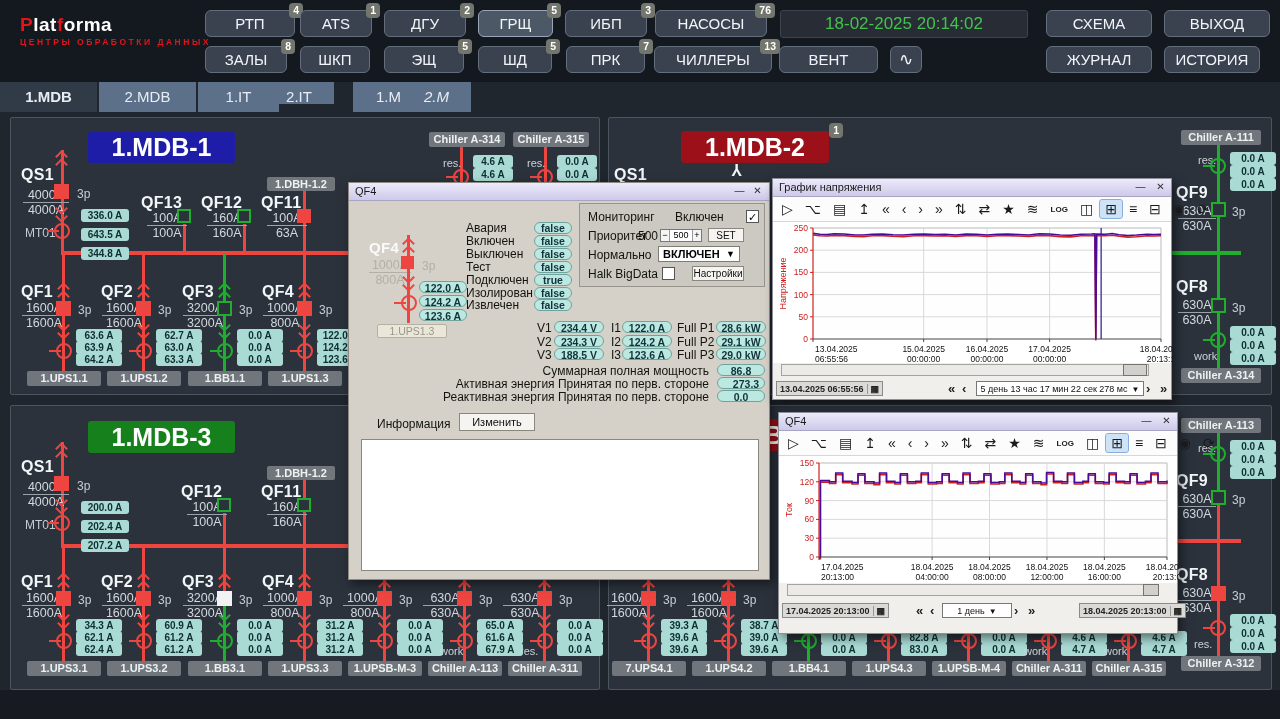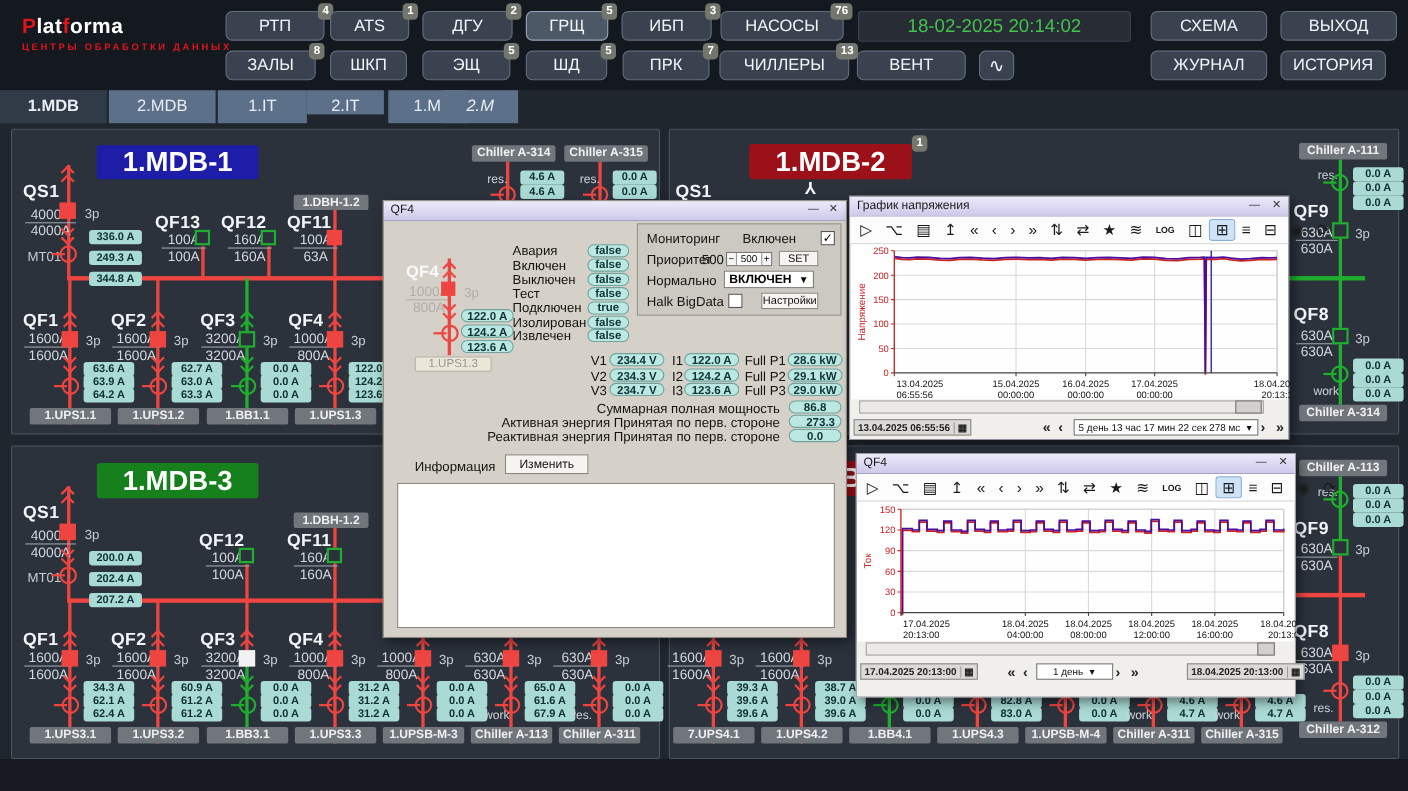--- a/index.html
+++ b/index.html
@@ -78,21 +78,21 @@
       <div class="hbtn" style="left: 654px; top: 46px; width: 118px; height: 27px;">ЧИЛЛЕРЫ<div class="bdg">13</div></div>
       <div class="hbtn" style="left: 779px; top: 46px; width: 99px; height: 27px;">ВЕНТ</div>
       <div class="hbtn" style="left: 890px; top: 46px; width: 32px; height: 27px; font-size: 17px;">∿</div>
       <div class="hbtn" style="left: 1046px; top: 46px; width: 106px; height: 27px;">ЖУРНАЛ</div>
       <div class="hbtn" style="left: 1164px; top: 46px; width: 96px; height: 27px;">ИСТОРИЯ</div>
     </div>
   <div id="tabs" style="position:absolute;left:0;top:82px;width:1280px;height:30px;">
       <div class="tab active" style="left: 0px; top: 0px; width: 97px; height: 30px;">1.MDB</div>
       <div class="tab" style="left: 99px; top: 0px; width: 97px; height: 30px;">2.MDB</div>
       <div class="tab" style="left: 198px; top: 0px; width: 81px; height: 30px;">1.IT</div>
-      <div class="tab" style="left: 279px; top: 0px; width: 70px; height: 22px;">2.IT</div>
+      <div class="tab" style="left: 264px; top: 0px; width: 70px; height: 22px;">2.IT</div>
       <div class="tab" style="left: 353px; top: 0px; width: 71px; height: 30px;">1.M</div>
       <div class="tab" style="left: 402px; top: 0px; width: 69px; height: 30px; font-style: italic;">2.M</div>
     </div>
   <div id="panels">
       <div class="panel" style="left: 10px; top: 117px; width: 590px; height: 278px;">
         <div class="abs" style="left: 50px; top: 133px; width: 533px; height: 4px; background: rgb(239, 69, 64);"></div>
         <div class="abs" style="left: 49.5px; top: 32px; width: 3px; height: 103px; background: rgb(239, 69, 64);"></div>
         <div class="chev" style="left: 46px; top: 34px; width: 9px; height: 9px; border-color: rgb(239, 69, 64); transform: rotate(45deg);"></div>
         <div class="chev" style="left: 46px; top: 42px; width: 9px; height: 9px; border-color: rgb(239, 69, 64); transform: rotate(45deg);"></div>
         <div class="qname" style="left: 10px; top: 48px;">QS1</div>
@@ -101,21 +101,21 @@
           <div>4000A</div>
         </div>
         <div class="sqr" style="left: 43px; top: 66px; width: 15px; height: 15px; background: rgb(239, 69, 64);"></div>
         <div class="poles" style="left: 66px; top: 69px;">3p</div>
         <div class="chev" style="left: 46px; top: 86px; width: 9px; height: 9px; border-color: rgb(239, 69, 64); transform: rotate(225deg);"></div>
         <div class="chev" style="left: 46px; top: 94px; width: 9px; height: 9px; border-color: rgb(239, 69, 64); transform: rotate(225deg);"></div>
         <div class="poles" style="left: 14px; top: 108px;">MT01</div>
         <div class="ctc" style="left: 43px; top: 105px; width: 16px; height: 16px; border-color: rgb(239, 69, 64);"></div>
         <div class="abs" style="left: 36px; top: 112px; width: 12px; height: 2px; background: rgb(239, 69, 64);"></div>
         <div class="val" style="left: 70px; top: 91px; width: 48px;">336.0 A</div>
-        <div class="val" style="left: 70px; top: 110px; width: 48px;">249.3 A</div>
+        <div class="val" style="left: 70px; top: 110px; width: 48px;">643.5 A</div>
         <div class="val" style="left: 70px; top: 129px; width: 48px;">344.8 A</div>
         <div class="abs" style="left: 171.5px; top: 106px; width: 3px; height: 29px; background: rgb(239, 69, 64);"></div>
         <div class="qname" style="left: 130px; top: 76px;">QF13</div>
         <div class="frac" style="left: 136px; top: 93px; width: 40px;">
           <div class="fr-top">100A</div>
           <div>100A</div>
         </div>
         <div class="sqr" style="left: 166px; top: 91px; width: 14px; height: 14px; border: 2px solid rgb(31, 174, 46); background: rgb(43, 50, 60);"></div>
         <div class="abs" style="left: 231.5px; top: 106px; width: 3px; height: 29px; background: rgb(239, 69, 64);"></div>
         <div class="qname" style="left: 190px; top: 76px;">QF12</div>
@@ -631,21 +631,21 @@
         <div class="dval" style="left: 273px; top: 120px; width: 50px; height: 12px; line-height: 12px;">122.0 A</div>
         <div class="dtext" style="left: 328px; top: 120px;">Full P1</div>
         <div class="dval" style="left: 367px; top: 120px; width: 50px; height: 12px; line-height: 12px;">28.6 kW</div>
         <div class="dtext" style="left: 188px; top: 133.5px;">V2</div>
         <div class="dval" style="left: 205px; top: 133.5px; width: 50px; height: 12px; line-height: 12px;">234.3 V</div>
         <div class="dtext" style="left: 262px; top: 133.5px;">I2</div>
         <div class="dval" style="left: 273px; top: 133.5px; width: 50px; height: 12px; line-height: 12px;">124.2 A</div>
         <div class="dtext" style="left: 328px; top: 133.5px;">Full P2</div>
         <div class="dval" style="left: 367px; top: 133.5px; width: 50px; height: 12px; line-height: 12px;">29.1 kW</div>
         <div class="dtext" style="left: 188px; top: 147px;">V3</div>
-        <div class="dval" style="left: 205px; top: 147px; width: 50px; height: 12px; line-height: 12px;">234.7 V</div>
+        <div class="dval" style="left: 205px; top: 147px; width: 50px; height: 12px; line-height: 12px;">188.5 V</div>
         <div class="dtext" style="left: 262px; top: 147px;">I3</div>
         <div class="dval" style="left: 273px; top: 147px; width: 50px; height: 12px; line-height: 12px;">123.6 A</div>
         <div class="dtext" style="left: 328px; top: 147px;">Full P3</div>
         <div class="dval" style="left: 367px; top: 147px; width: 50px; height: 12px; line-height: 12px;">29.0 kW</div>
         <div class="dtext" style="left: 60px; top: 163px; width: 300px; text-align: right;">Суммарная полная мощность</div>
         <div class="dval" style="left: 368px; top: 163px; width: 48px; height: 12px; line-height: 12px;">86.8</div>
         <div class="dtext" style="left: 60px; top: 176px; width: 300px; text-align: right;">Активная энергия Принятая по перв. стороне</div>
         <div class="dval" style="left: 368px; top: 176px; width: 48px; height: 12px; line-height: 12px; padding-left: 10px;">273.3</div>
         <div class="dtext" style="left: 60px; top: 189px; width: 300px; text-align: right;">Реактивная энергия Принятая по перв. стороне</div>
         <div class="dval" style="left: 368px; top: 189px; width: 48px; height: 12px; line-height: 12px;">0.0</div>

